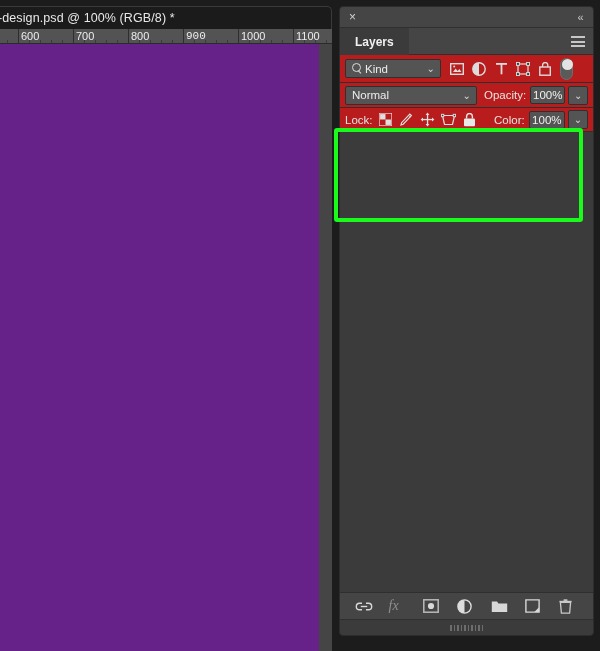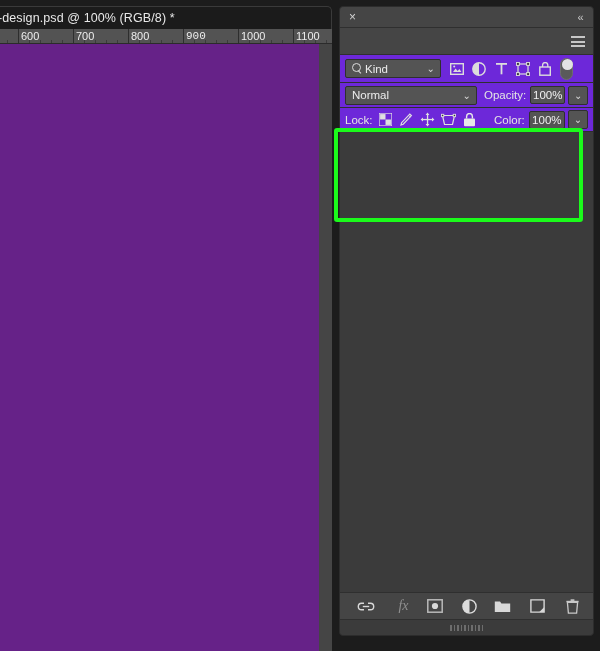--- a/index.html
+++ b/index.html
@@ -76,21 +76,21 @@
     position: absolute; left: 0; top: 0; height: 27px; padding: 0 15px;
     background: #3b3b3b; color: #f1f1f1; font-size: 12px; font-weight: bold;
     display: flex; align-items: center;
   }
   .panel-menu {
     position: absolute; right: 8px; top: 8px; width: 14px; height: 11px;
     display: flex; flex-direction: column; justify-content: space-between;
   }
   .panel-menu span { display: block; height: 2px; background: #c7c7c7; }
 
-  .row { position: relative; background: #6d28d9; border-bottom: 1px solid #2f2f2f; }
+  .row { position: relative; background: #b91c1c; border-bottom: 1px solid #2f2f2f; }
   .filter-row { height: 28px; display: flex; align-items: center; padding: 0 5px; }
   .kind-select {
     width: 96px; height: 19px; background: #545454; border: 1px solid #2f2f2f; border-radius: 2px;
     display: flex; align-items: center; position: relative; padding-left: 5px;
   }
   .mag-icon { width: 11px; height: 11px; position: relative; flex: 0 0 auto; }
   .mag-icon::before {
     content: ""; position: absolute; left: 1px; top: 0px; width: 7px; height: 7px;
     border: 1.4px solid #dcdcdc; border-radius: 50%;
   }
@@ -167,21 +167,21 @@
   .green-box {
     position: absolute; left: -6px; top: -4px; width: 249px; height: 94px;
     border: 4px solid #1bfb1b; border-radius: 3px; pointer-events: none; z-index: 5;
   }
 
   .panel-bottom {
     position: absolute; left: 0; bottom: 16px; width: 100%; height: 27px;
     background: #454545; border-top: 1px solid #2f2f2f;
     display: flex; align-items: center; justify-content: center; gap: 14px;
   }
-  .bic { width: 20px; height: 20px; display: flex; align-items: center; justify-content: flex-end; position: relative; }
+  .bic { width: 20px; height: 20px; display: flex; align-items: center; justify-content: flex-start; position: relative; }
   .panel-grip {
     position: absolute; left: 0; bottom: 0; width: 100%; height: 16px; background: #3b3b3b;
     border-top: 1px solid #2f2f2f; border-bottom-left-radius: 4px; border-bottom-right-radius: 4px;
     display: flex; align-items: center; justify-content: center;
   }
   .grip-lines { display: flex; gap: 2px; }
   .grip-lines i { display: block; width: 1.5px; height: 6px; background: #6d6d6d; }
 </style>
 </head>
 <body>
@@ -240,20 +240,23 @@
   </div>
 
   <div class="panel">
 
     <div class="panel-topbar">
       <div class="panel-close">×</div>
       <div class="panel-collapse">«</div>
     </div>
 
     <div class="panel-tabrow">
+      <div class="tab-layers">
+        <span>Layers</span>
+      </div>
       <div class="panel-menu">
         <span></span>
           <span></span>
           <span></span>
       </div>
     </div>
 
     <div class="row filter-row">
       <div class="kind-select">
         <span class="mag-icon"></span>

